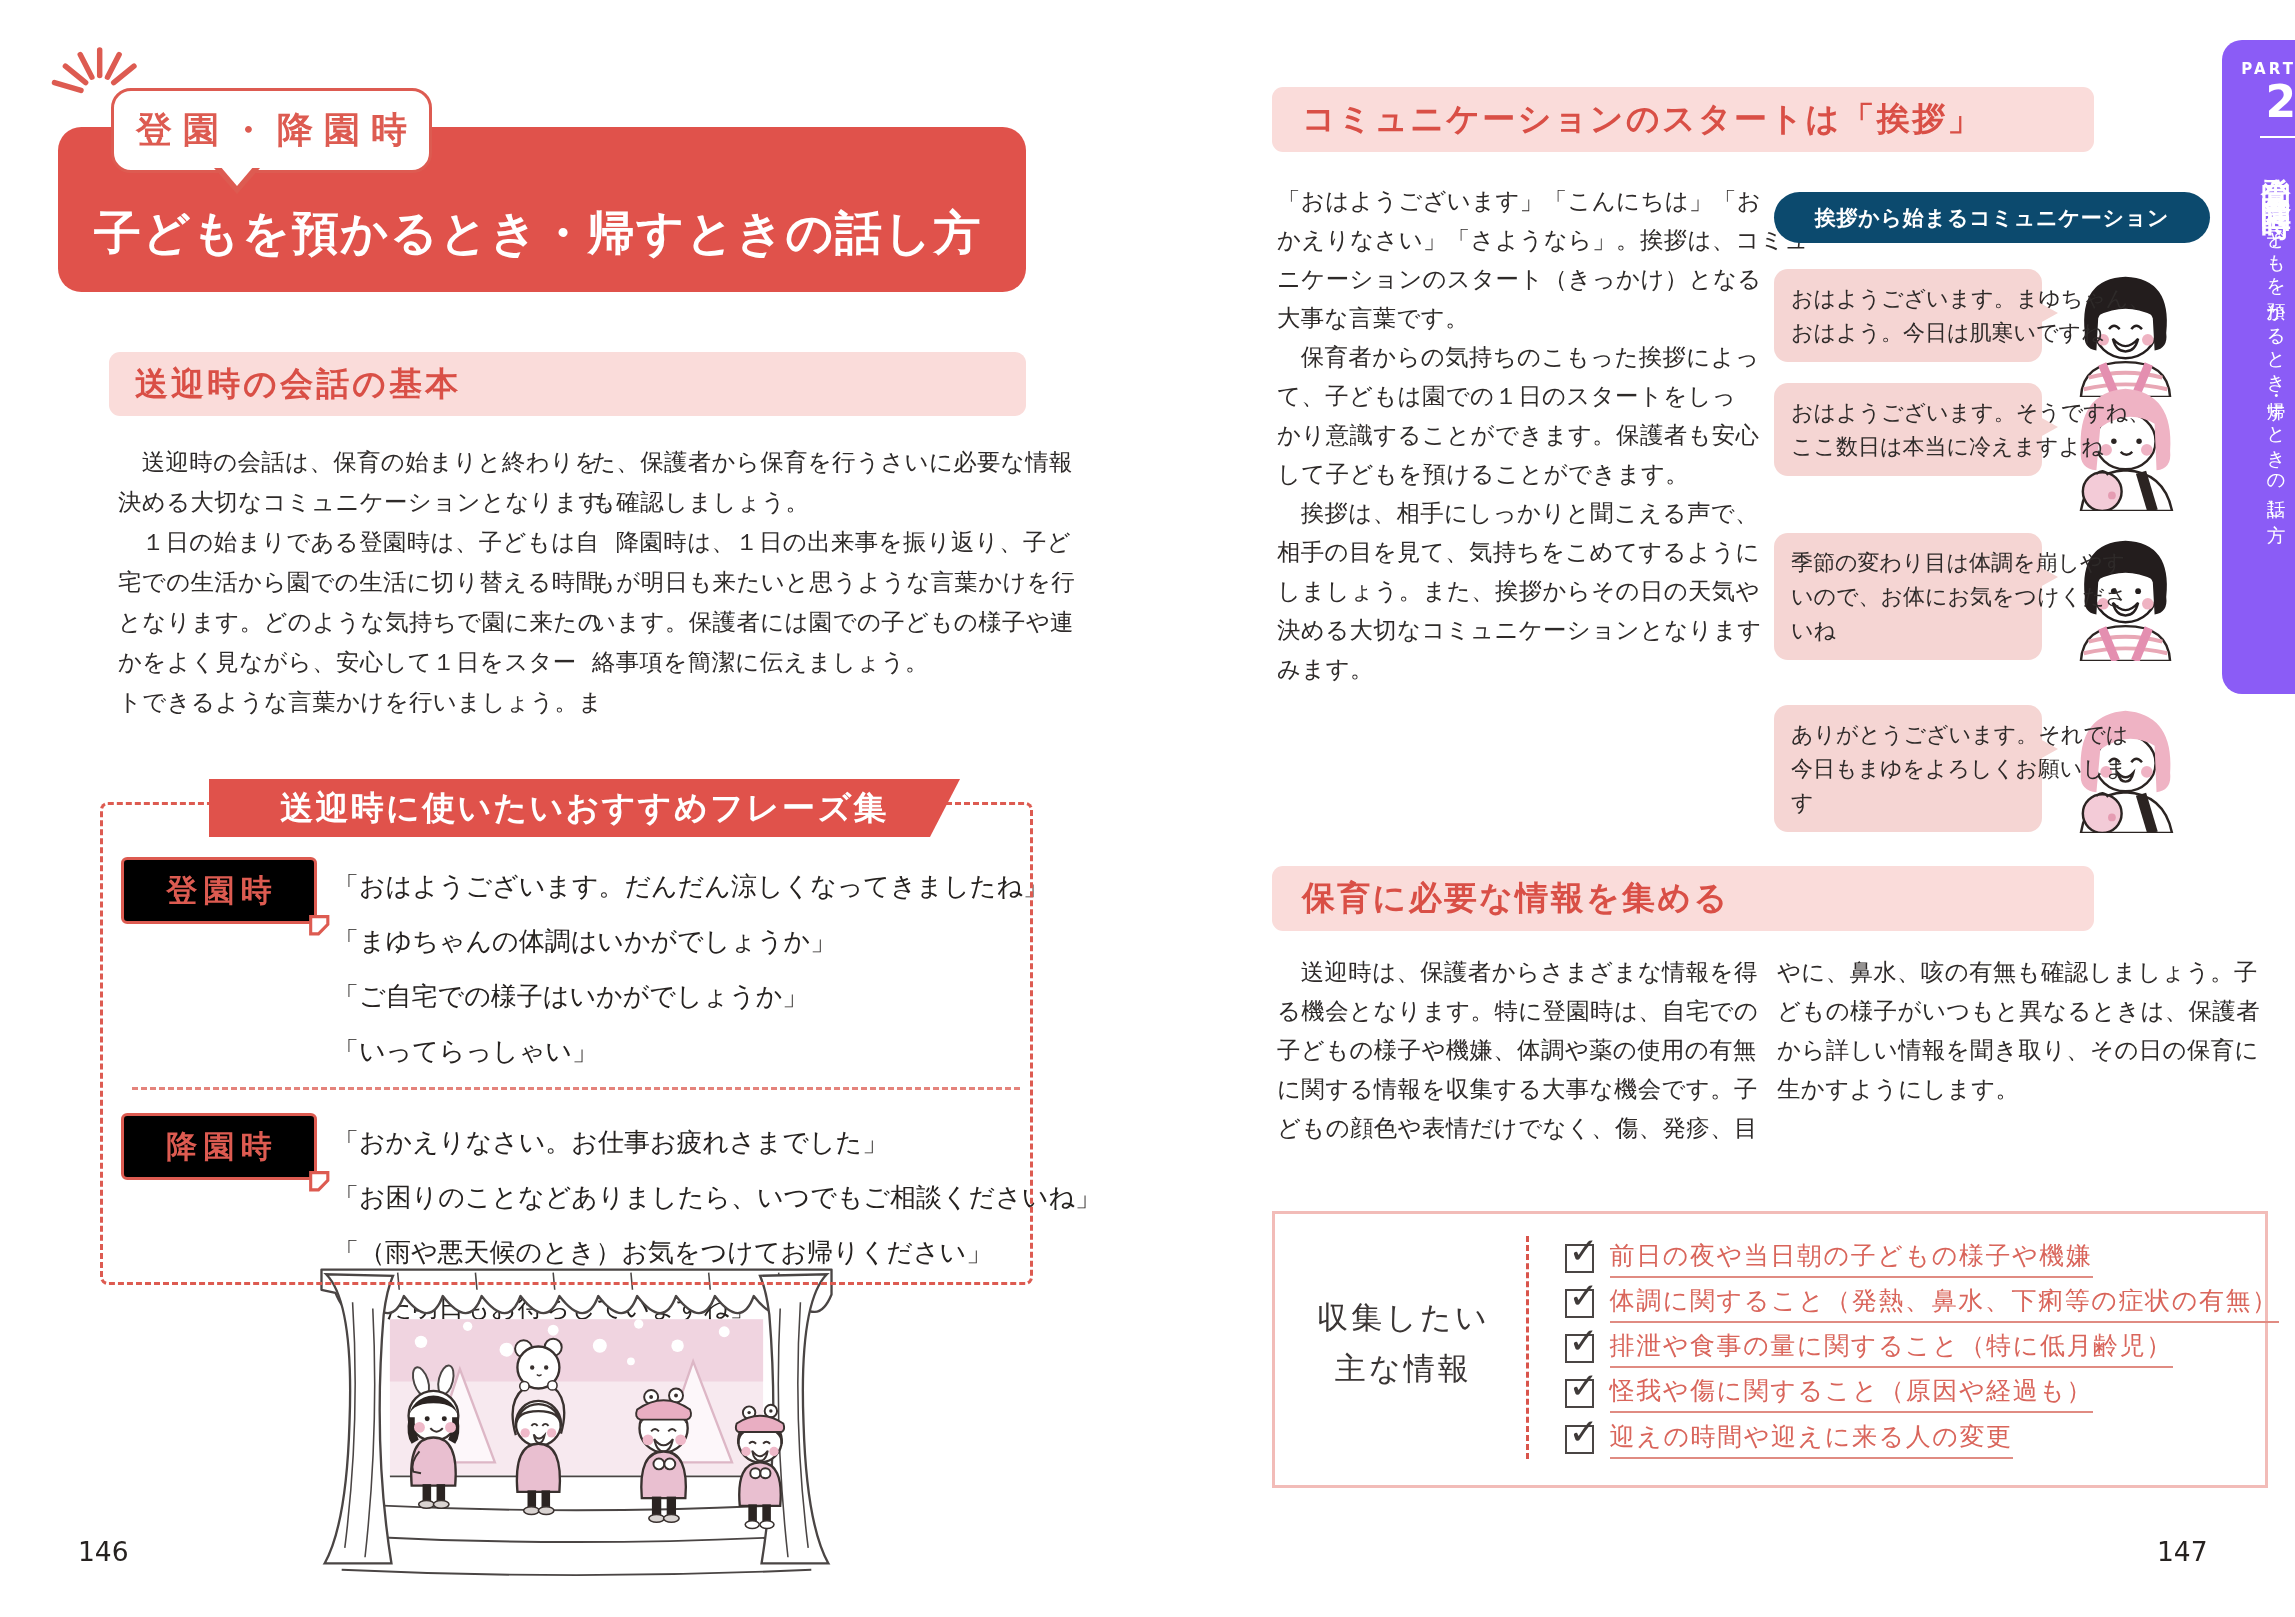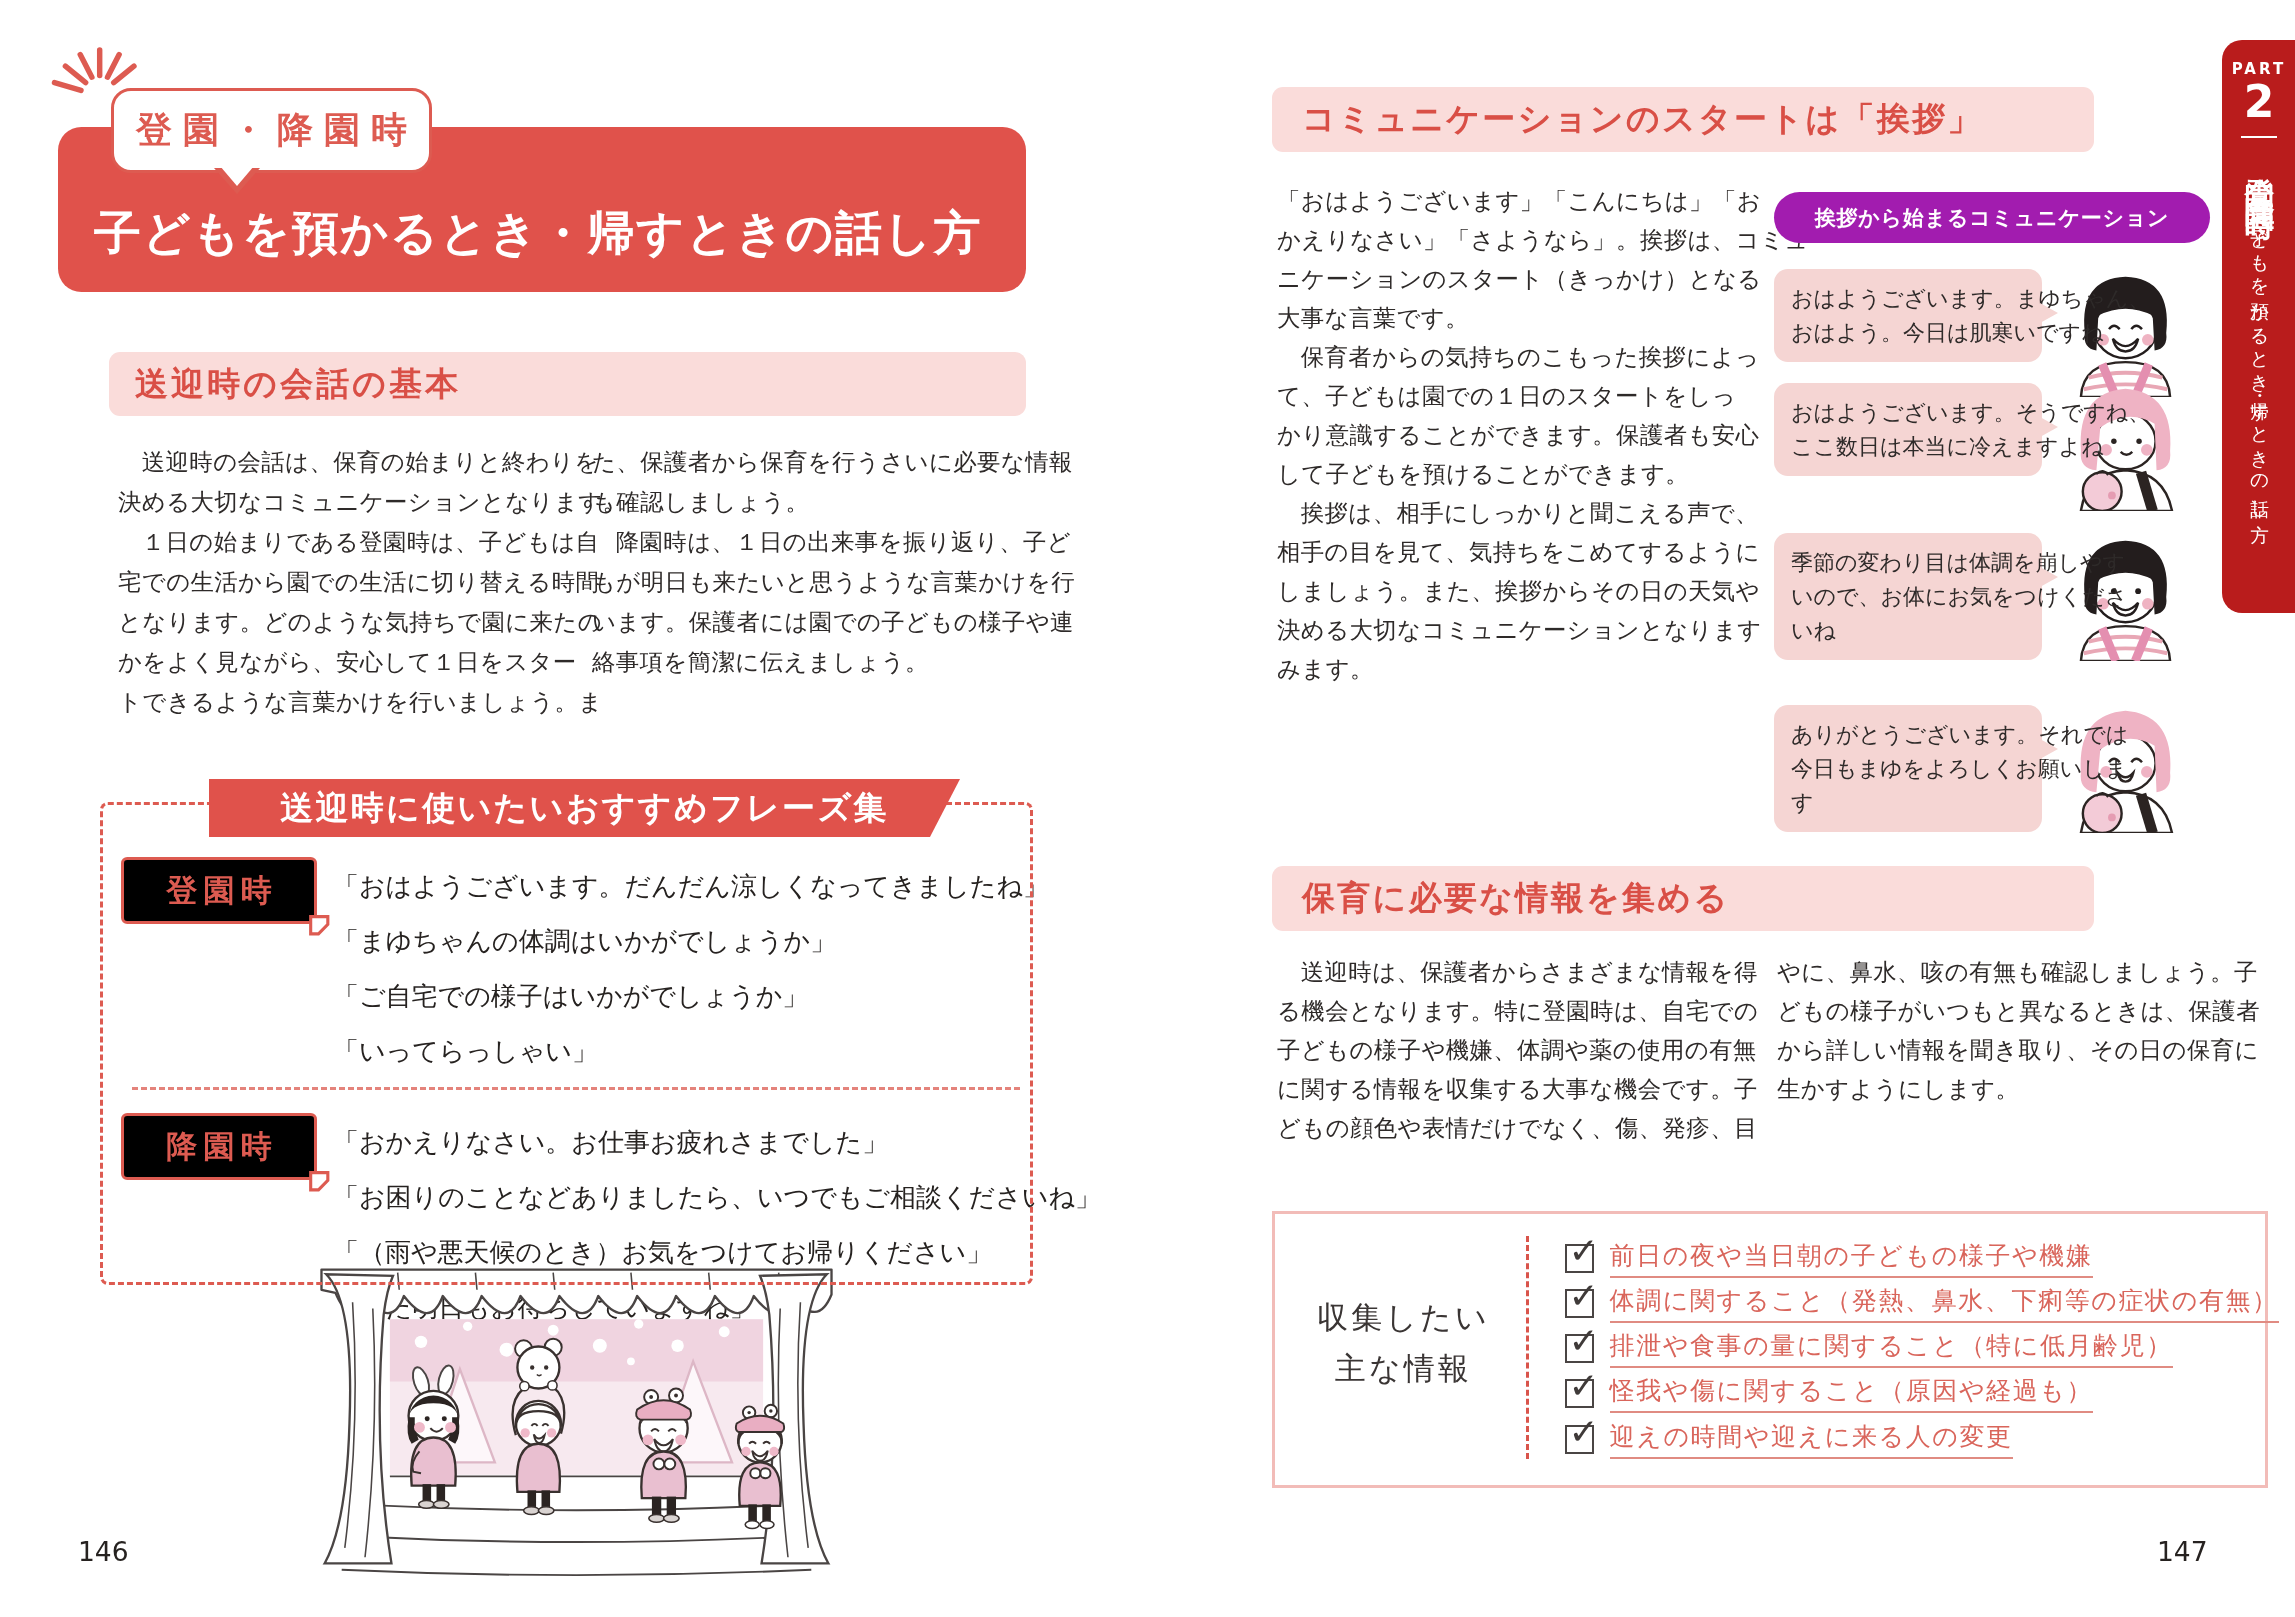--- a/index.html
+++ b/index.html
@@ -44,42 +44,42 @@
 
   .pagenum{position:absolute;font-size:26.5px;color:#262220;}
 
   
   .sec-greet{left:1272px;top:87px;width:822px;height:65px;}
   .sec-greet span{font-size:33px;padding-left:30px;letter-spacing:2.3px;}
   .sec-info{left:1272px;top:866px;width:822px;height:65px;}
   .sec-info span{font-size:33px;padding-left:30px;letter-spacing:2.3px;}
   .rline{height:39px;display:flex;align-items:center;font-size:23.4px;color:#2e2a29;white-space:nowrap;letter-spacing:0.4px;}
 
-  .pill{position:absolute;left:1774px;top:192px;width:436px;height:51px;background:#a21caf;border-radius:26px;
+  .pill{position:absolute;left:1774px;top:192px;width:436px;height:51px;background:#0c4a6e;border-radius:26px;
         display:flex;align-items:center;justify-content:center;color:#fff;font-size:21px;font-weight:bold;letter-spacing:0.8px;}
   .bubble-row{position:absolute;left:1774px;width:436px;display:flex;align-items:flex-start;}
   .bubble{position:relative;background:#F5D5D3;border-radius:14px;padding:12.5px 17px;width:234px;flex:none;}
   .bubble::after{content:'';position:absolute;right:-15.6px;top:34px;width:0;height:0;
         border-top:10px solid transparent;border-bottom:10px solid transparent;border-left:18.7px solid #F5D5D3;}
   .bubble-line{height:34px;display:flex;align-items:center;font-size:22px;color:#2e2a29;white-space:nowrap;}
   .avatar{margin-left:25px;flex:none;}
 
   
   .chk-box-outer{position:absolute;left:1272px;top:1211px;width:990px;height:271px;border:3.9px solid #F2BCB8;}
   .chk-label{position:absolute;left:23.4px;top:78px;width:210px;text-align:center;}
   .chk-label-line{font-size:31px;color:#3a3534;height:51px;display:flex;align-items:center;justify-content:center;letter-spacing:3.1px;}
   .chk-divider{position:absolute;left:251px;top:22px;height:223px;border-left:3.1px dashed #D9544B;}
   .chk-row{position:absolute;left:290px;display:flex;align-items:center;height:39px;}
   .chk-glyph{position:relative;width:25px;height:25px;border:2.3px solid #4a4544;margin-right:15.6px;flex:none;}
   .chk-glyph i{position:absolute;left:1.6px;top:-15.6px;font-style:normal;font-weight:bold;font-size:36px;color:#3f3a39;}
   .chk-text{font-size:25px;color:#D9655B;border-bottom:2.3px solid #E08B82;padding-bottom:4.7px;white-space:nowrap;letter-spacing:1.6px;}
 
   
-  .side-tab{position:absolute;left:2222px;top:40px;width:74px;height:573px;background:#b91c1c;
-            border-radius:20px 0 0 20px;display:flex;flex-direction:column;align-items:center;}
+  .side-tab{position:absolute;left:2222px;top:40px;width:74px;height:654px;background:#8b5cf6;
+            border-radius:20px 0 0 20px;display:flex;flex-direction:column;align-items:flex-end;}
   .tab-part{color:#fff;font-size:15px;letter-spacing:3.1px;margin-top:20px;font-weight:bold;}
   .tab-num{color:#fff;font-size:44px;font-weight:bold;line-height:47px;}
   .tab-rule{width:36px;border-top:2.3px solid #fff;margin:11px 0 15.6px 0;}
   .tab-vert{writing-mode:vertical-rl;color:#fff;}
   .tab-chapter{font-size:30px;font-weight:bold;letter-spacing:6.2px;}
   .tab-sub{font-size:18.7px;letter-spacing:2.3px;margin-top:20px;}
 </style>
 </head>
 <body>
 

